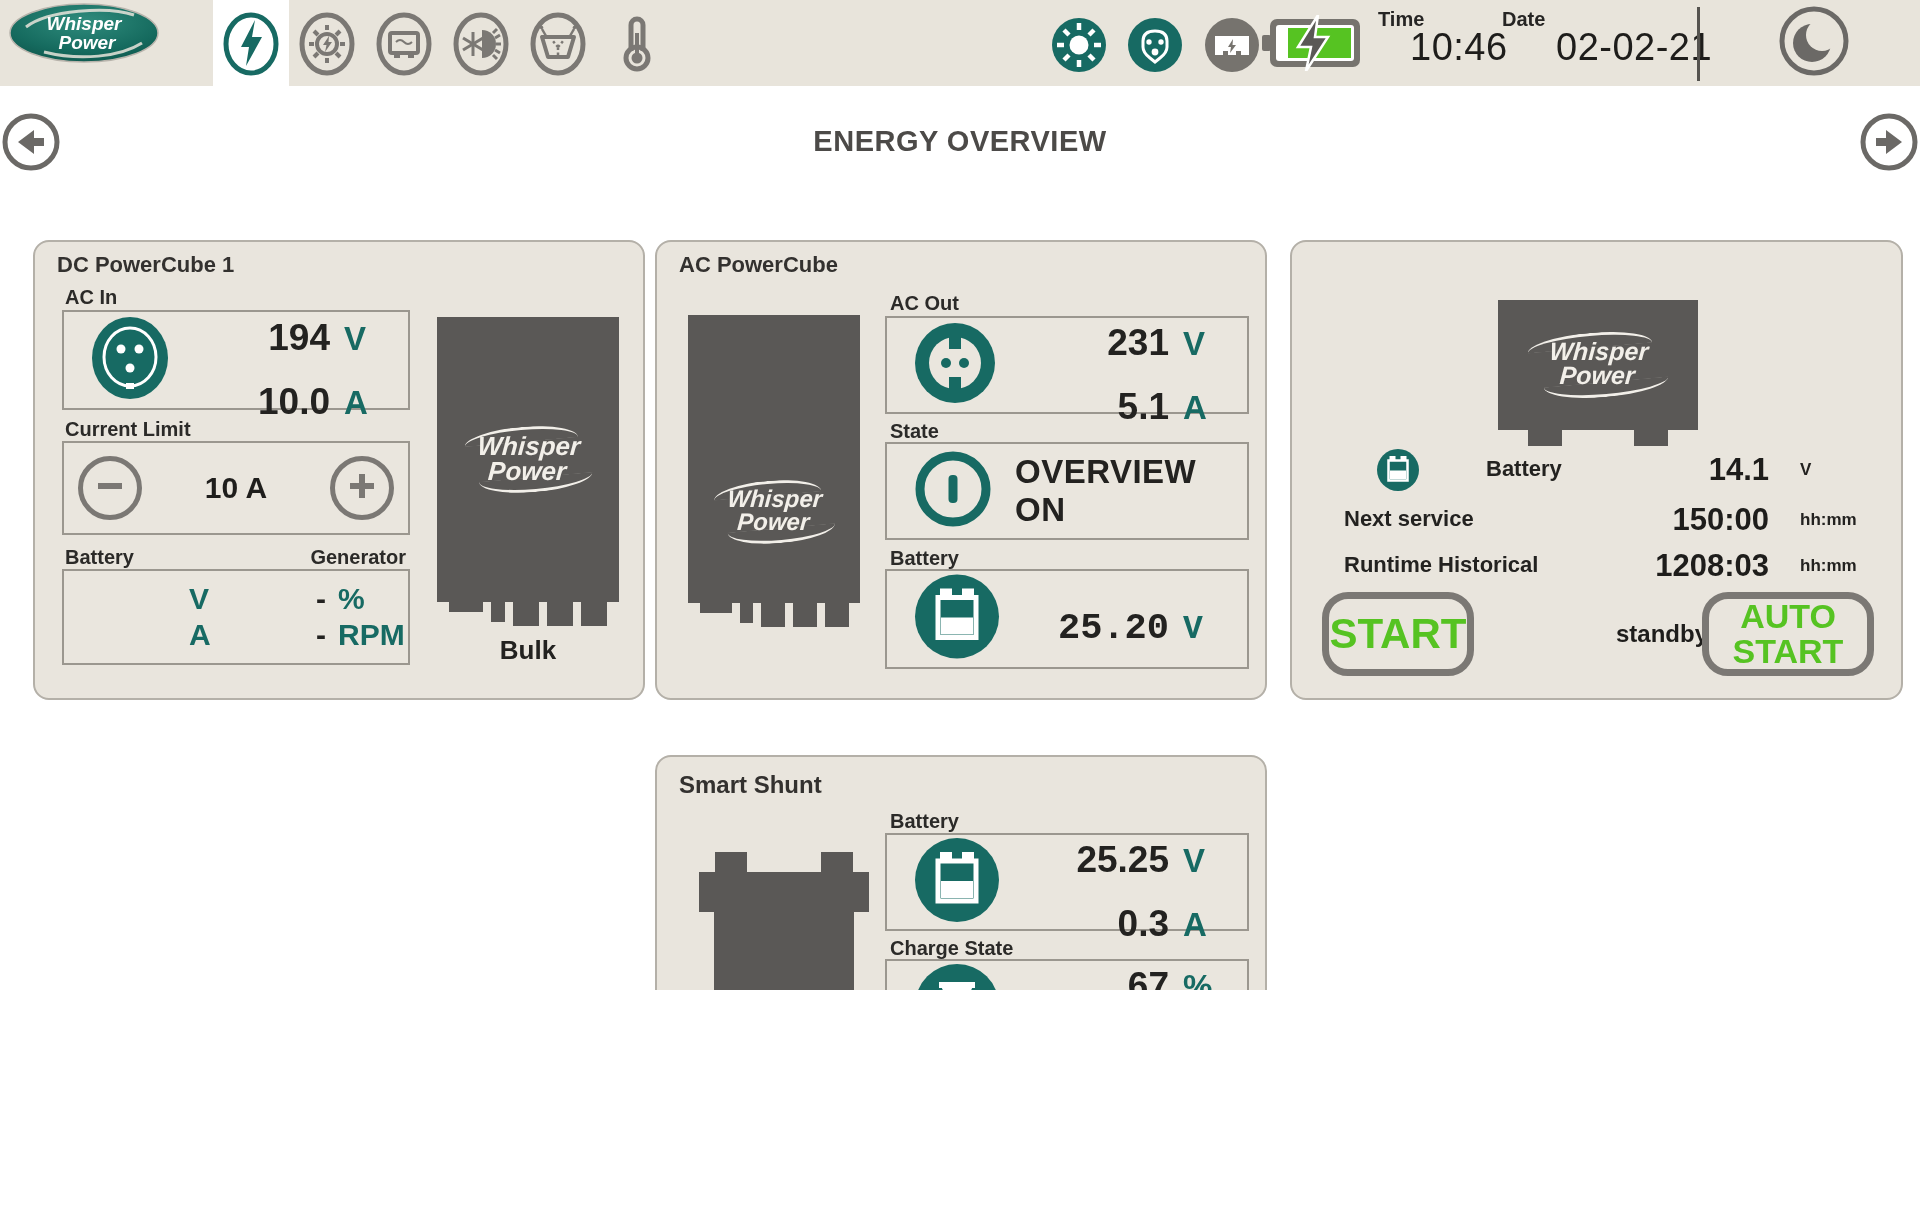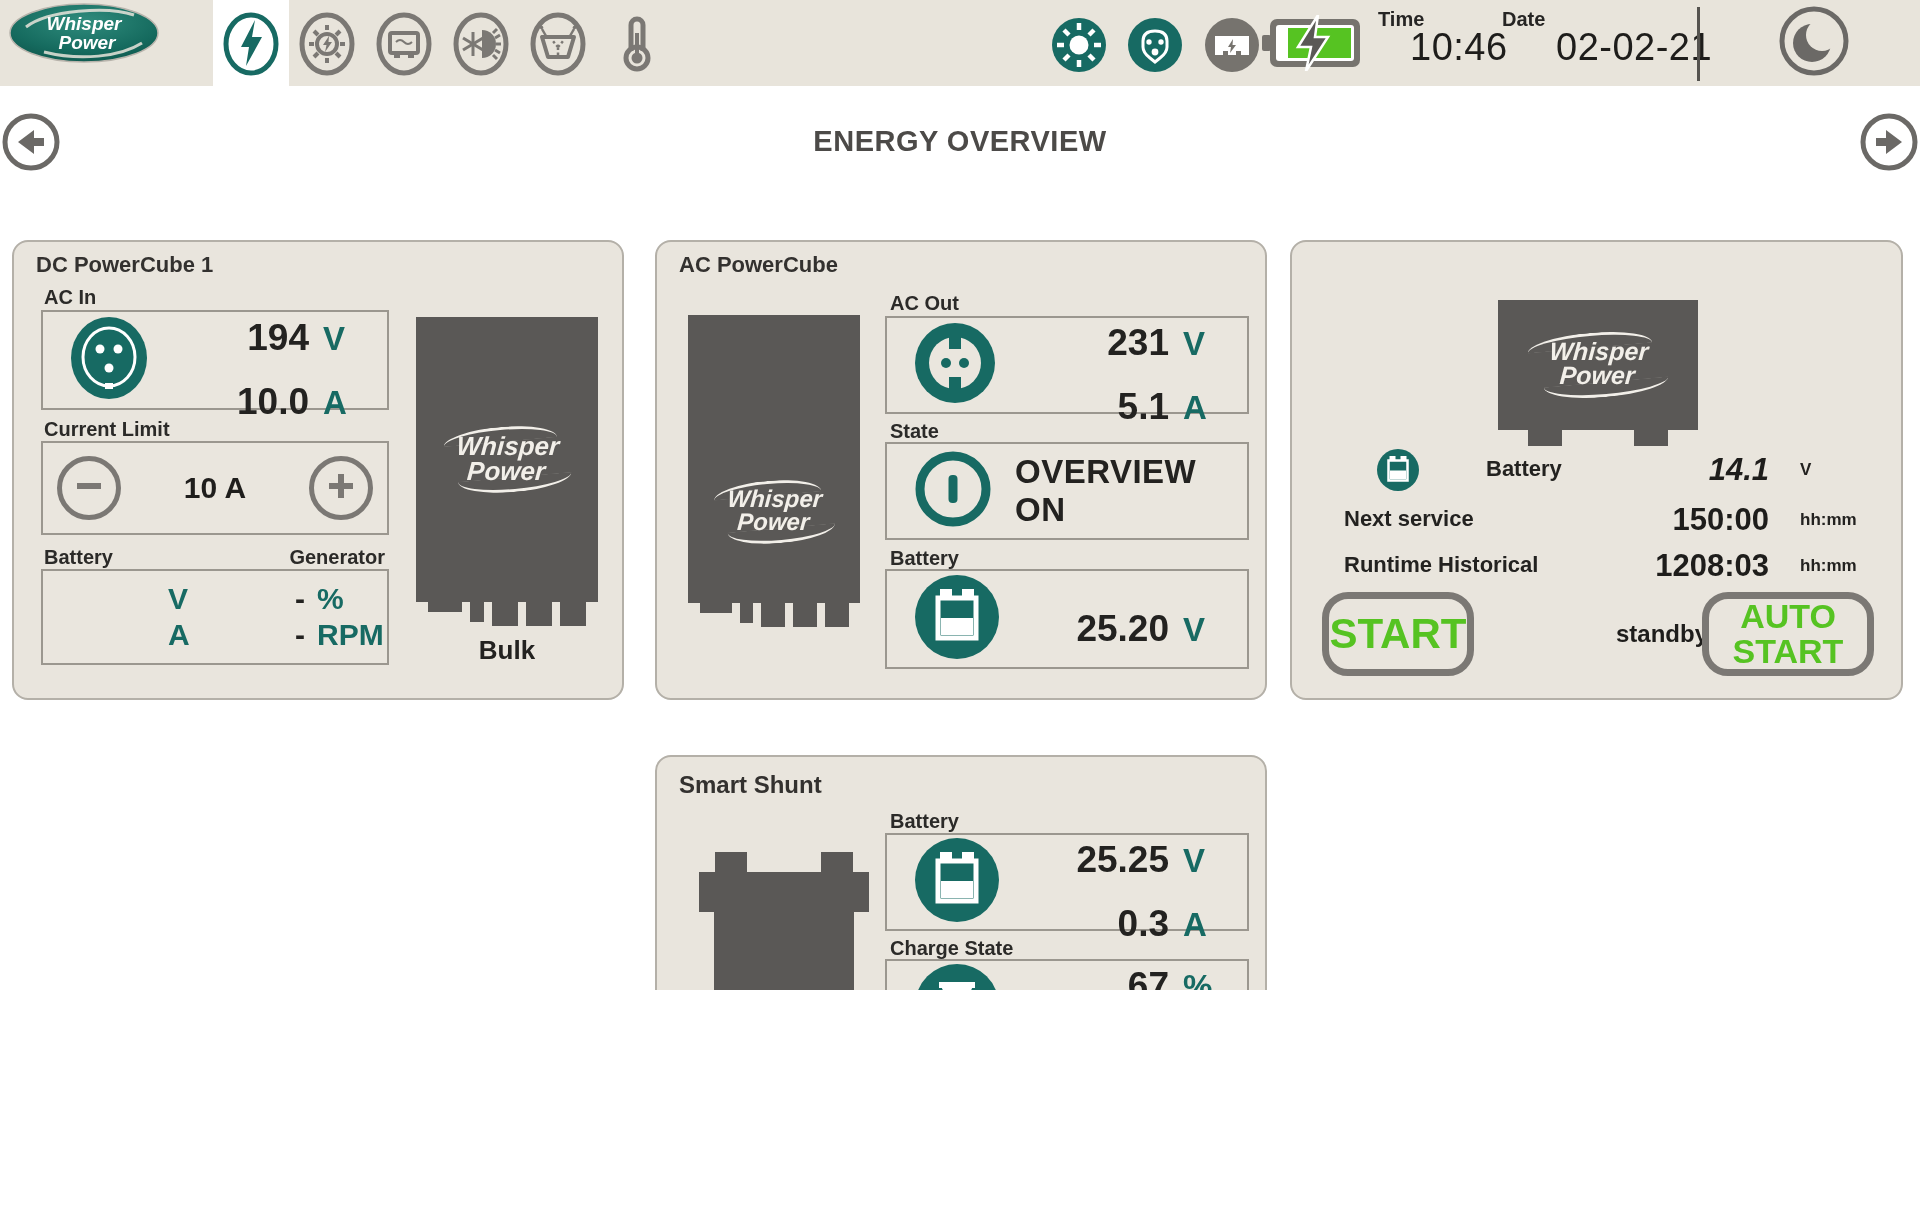--- a/index.html
+++ b/index.html
@@ -19,21 +19,21 @@
   .vsep{position:absolute;left:1697px;top:7px;width:3px;height:74px;background:#55534f;}
   .moonbtn{position:absolute;left:1777px;top:4px;width:74px;height:74px;cursor:pointer;}
 
   
   .pagetitle{position:absolute;left:0;right:0;top:125px;text-align:center;
     font-size:29px;font-weight:bold;color:#4c4a48;letter-spacing:0.5px;}
   .arrowbtn{position:absolute;top:113px;width:58px;height:58px;cursor:pointer;}
 
   
   .panel{position:absolute;background:#e9e5dd;border:2px solid #b4b0a8;border-radius:16px;box-sizing:border-box;}
-  .p1{left:12px;top:240px;width:612px;height:460px;}
+  .p1{left:33px;top:240px;width:612px;height:460px;}
   .p2{left:655px;top:240px;width:612px;height:460px;}
   .p3{left:1290px;top:240px;width:613px;height:460px;}
   .p4{left:655px;top:755px;width:612px;height:315px;}
   .ptitle{position:absolute;left:22px;top:10px;font-size:22px;font-weight:bold;color:#33312f;}
   .blabel{position:absolute;font-size:20px;font-weight:bold;color:#2b2a28;}
   .ibox{position:absolute;border:2px solid #9b978f;background:#eae6de;box-sizing:border-box;}
   .vrows{position:absolute;left:0;right:0;top:0;bottom:0;display:flex;flex-direction:column;justify-content:center;}
   .vrow{display:flex;justify-content:flex-end;align-items:baseline;padding-right:14px;line-height:1.18;}
   .vnum{font-size:37px;font-weight:bold;color:#232220;margin-top:20px;}
   .vunit{font-size:33px;font-weight:bold;color:#176a63;width:50px;margin-left:14px;}
@@ -396,21 +396,21 @@
       <span class="boxicon">
         <svg width="80" height="80" viewBox="0 0 80 80">
           <circle cx="40" cy="40" r="33" fill="none" stroke="#176a63" stroke-width="9"></circle>
           <rect x="35.5" y="26" width="9" height="28" rx="4" fill="#176a63"></rect>
         </svg>
       </span>
       <div class="statetext">OVERVIEW ON</div>
     </div>
 
     <div class="blabel" style="left:233px;top:305px;">Battery</div>
-    <div class="ibox" style="left:228px;top:327px;width:364px;height:100px;">
+    <div class="ibox" style="left:228px;top:327px;width:364px;height:100px;font-family:Liberation Mono, monospace;">
       <span class="boxicon">
         <svg width="88" height="88" viewBox="0 0 88 88">
           <circle cx="44" cy="44" r="42" fill="#176a63"></circle>
           <rect x="27" y="16" width="12" height="9" fill="#ffffff"></rect>
             <rect x="49" y="16" width="12" height="9" fill="#ffffff"></rect>
           <rect x="25" y="25" width="38" height="40" fill="none" stroke="#ffffff" stroke-width="5"></rect>
           <rect x="28" y="45" width="32" height="17" fill="#ffffff"></rect>
         </svg>
       </span>
       <div class="vrows">
@@ -441,21 +441,21 @@
     <span style="position:absolute;left:84px;top:206px;">
       <svg width="44" height="44" viewBox="0 0 88 88">
         <circle cx="44" cy="44" r="42" fill="#176a63"></circle>
         <rect x="27" y="16" width="12" height="9" fill="#ffffff"></rect>
           <rect x="49" y="16" width="12" height="9" fill="#ffffff"></rect>
         <rect x="25" y="25" width="38" height="40" fill="none" stroke="#ffffff" stroke-width="5"></rect>
         <rect x="28" y="45" width="32" height="17" fill="#ffffff"></rect>
       </svg>
     </span>
     <div class="g-label" style="left:194px;top:214px;">Battery</div>
-    <div class="g-value" style="top:210px;font-style:italic;">14.1</div>
+    <div class="g-value" style="top:210px;">14.1</div>
     <div class="g-unit" style="top:218px;">V</div>
 
     <div class="g-label" style="left:52px;top:264px;">Next service</div>
     <div class="g-value" style="top:260px;">150:00</div>
     <div class="g-unit" style="top:268px;">hh:mm</div>
 
     <div class="g-label" style="left:52px;top:310px;">Runtime Historical</div>
     <div class="g-value" style="top:306px;">1208:03</div>
     <div class="g-unit" style="top:314px;">hh:mm</div>
 

